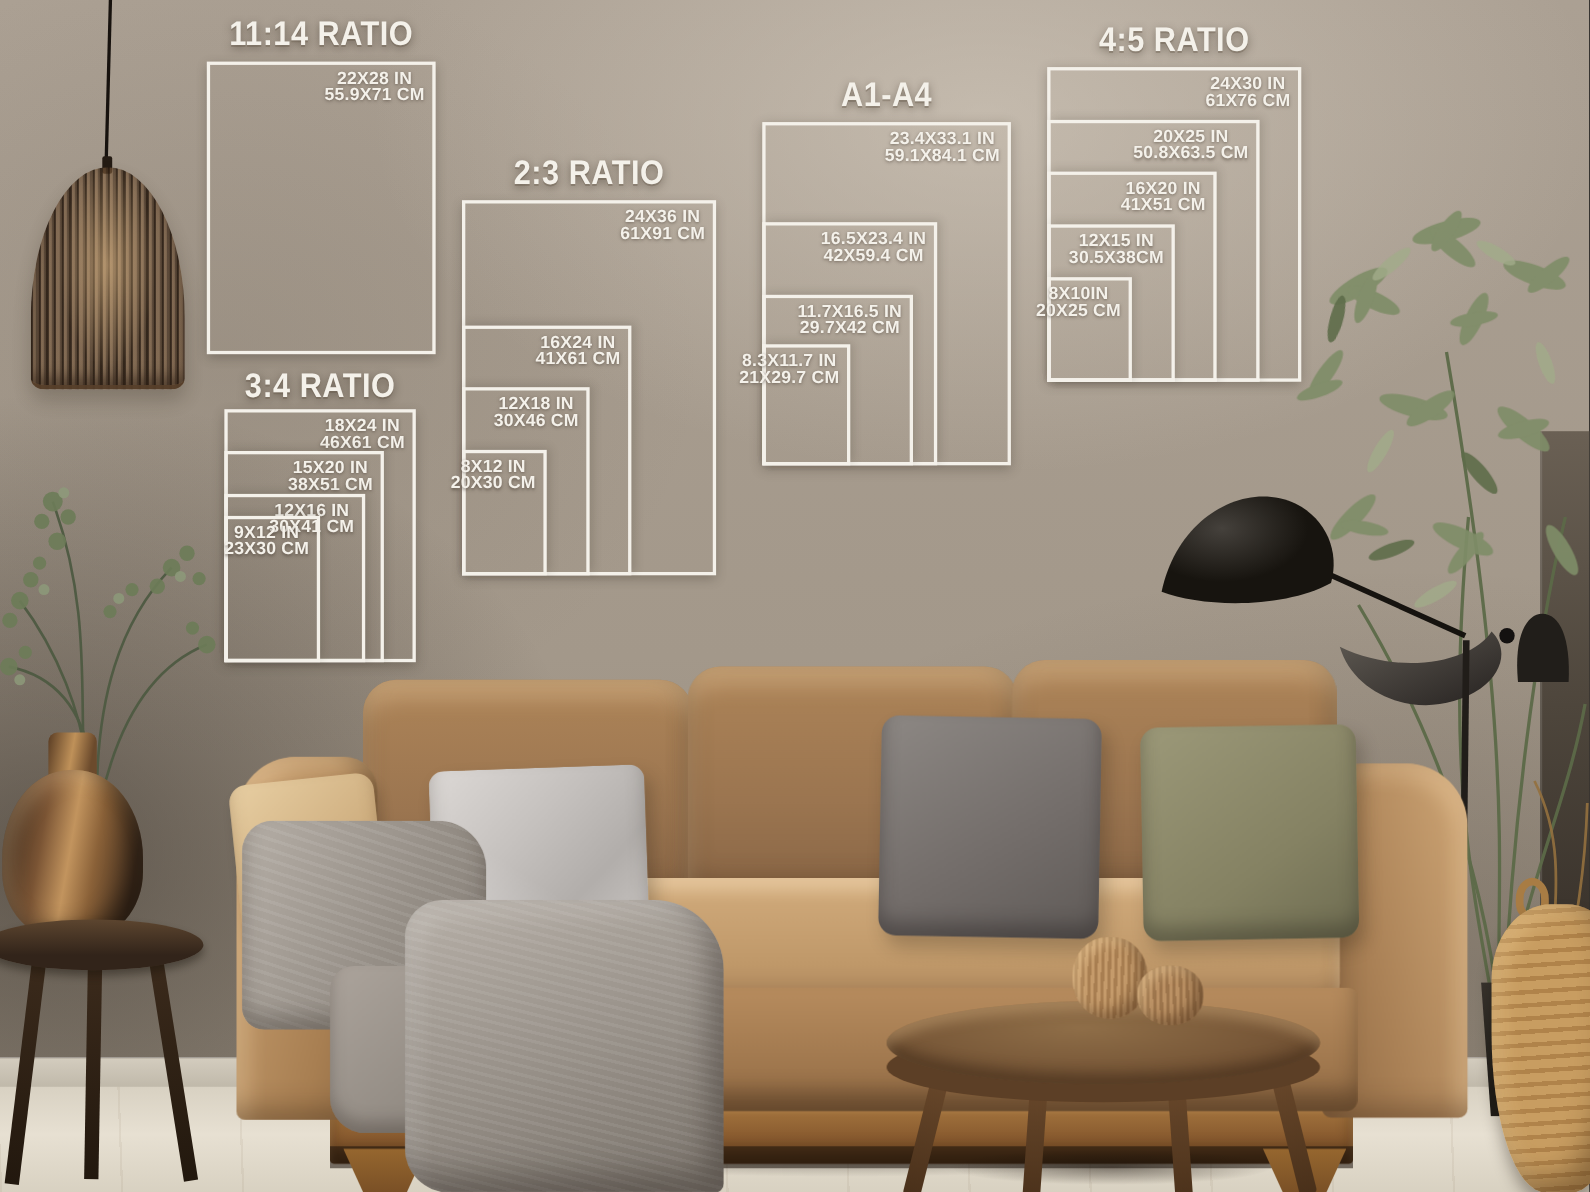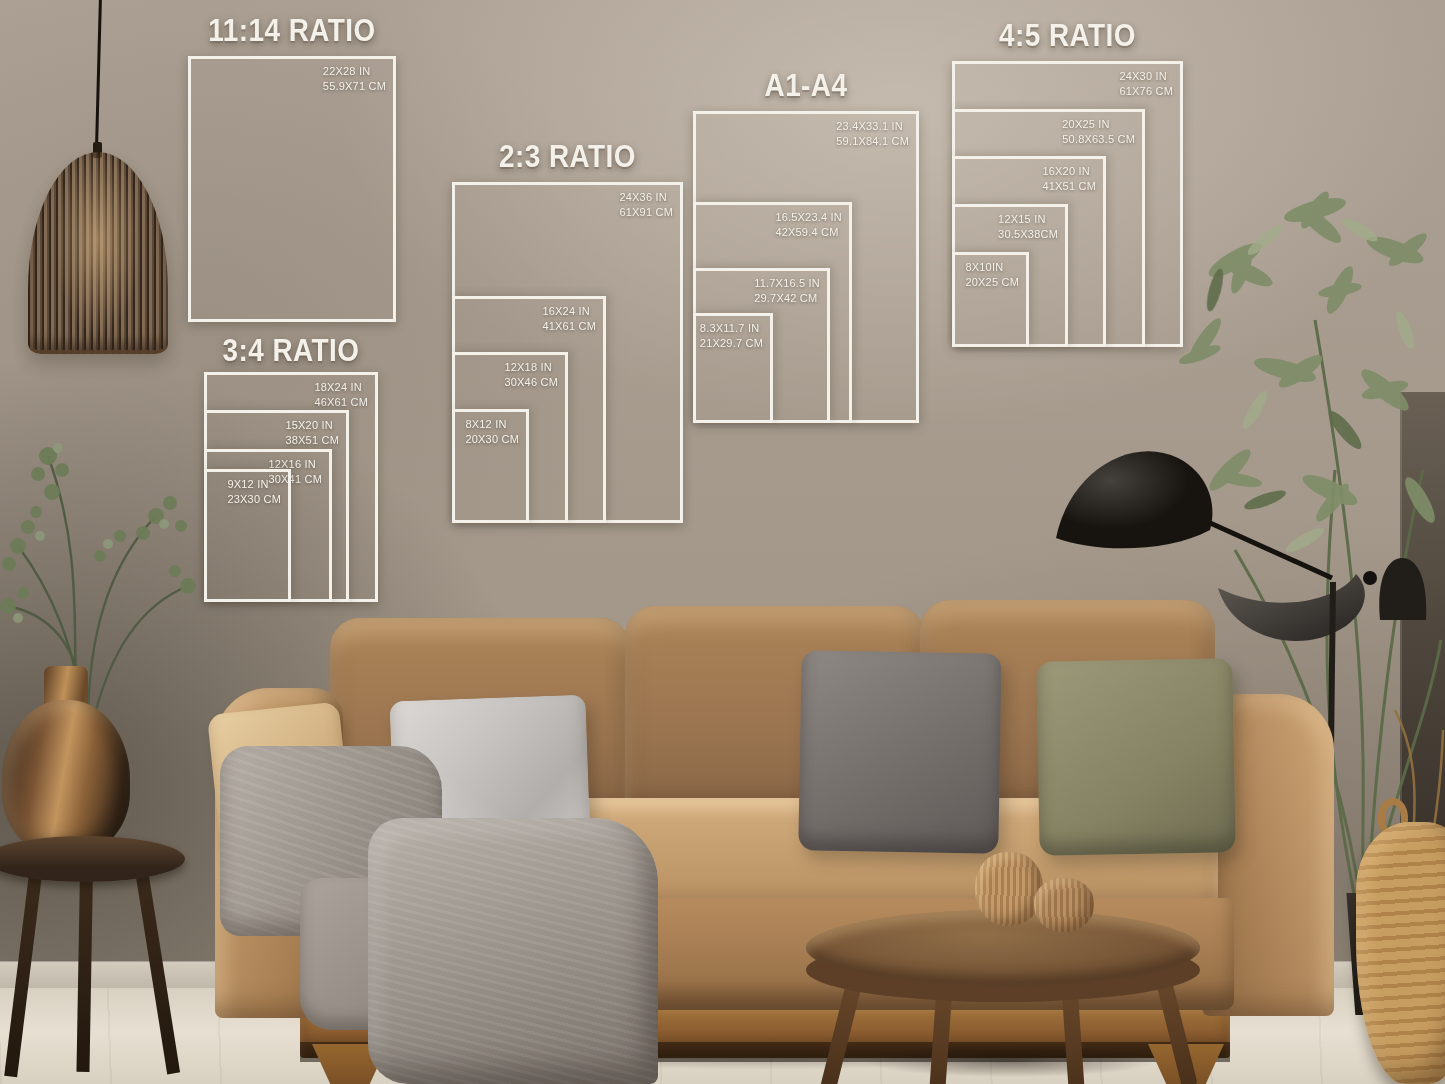--- a/index.html
+++ b/index.html
@@ -21,22 +21,22 @@
       repeating-linear-gradient(88deg, rgba(140,120,95,.10) 0 2px, transparent 2px 110px),
       linear-gradient(180deg,#d8d1c2,#e7e0d2 45%,#d8d1c1);}
   
   .chart{position:absolute;box-sizing:border-box;border:3px solid var(--line);z-index:3;
     box-shadow:0 3px 10px rgba(50,42,34,.30);}
   .rect{position:absolute;box-sizing:border-box;left:-3px;bottom:-3px;border:3px solid var(--line);
     box-shadow:3px -2px 8px rgba(50,42,34,.18);}
   .chart-title{position:absolute;left:-20px;right:-20px;top:-46px;text-align:center;
     font-size:31px;font-weight:bold;color:var(--line);letter-spacing:.5px;transform:scaleX(.9);
     text-shadow:0 2px 0 rgba(90,75,60,.30),0 3px 8px rgba(55,45,35,.5);white-space:nowrap;}
-  .lp{position:absolute;top:5px;right:7px;text-align:left;color:var(--line);
-    font-weight:normal;font-size:11px;line-height:15px;letter-spacing:.2px;white-space:nowrap;
+  .lp{position:absolute;top:5px;right:7px;text-align:center;color:var(--line);
+    font-weight:bold;font-size:16px;line-height:15px;letter-spacing:.2px;white-space:nowrap;
     text-shadow:0 1px 3px rgba(60,50,40,.55);}
   .lp span{display:block;}
   
   .pend-cord{left:97px;top:-4px;width:3px;height:152px;background:#17120e;transform:rotate(1.5deg);z-index:3;}
   .pend-stem{left:93px;top:142px;width:9px;height:16px;background:#241b13;border-radius:2px;z-index:3;}
   .pend-shade{left:28px;top:152px;width:140px;height:198px;z-index:3;opacity:.97;
     border-radius:50% 50% 9% 9% / 68% 68% 5% 5%;
     background:
       radial-gradient(60px 130px at 50% 45%, rgba(214,176,126,.6), rgba(120,85,55,.12) 72%),
       repeating-linear-gradient(90deg, rgba(28,18,10,.92) 0 2px, rgba(112,82,53,.6) 2px 5px, rgba(62,44,29,.75) 5px 7px);
@@ -142,21 +142,21 @@
   <div class="abs floor"></div>
 
   <div class="chart" style="left:188px;top:56px;width:208px;height:266px;">
     <div class="chart-title">11:14 RATIO</div>
     <div class="lp">
       <span>22X28 IN</span>
       <span>55.9X71 CM</span>
     </div>
   </div>
 
-  <div class="chart" style="left:420px;top:182px;width:231px;height:341px;margin-left:32px;">
+  <div class="chart" style="left:420px;top:182px;width:231px;height:341px;">
     <div class="chart-title">2:3 RATIO</div>
     <div class="lp">
       <span>24X36 IN</span>
       <span>61X91 CM</span>
     </div>
     <div class="rect" style="width:154px;height:227px;">
       <div class="lp">
         <span>16X24 IN</span>
         <span>41X61 CM</span>
       </div>

